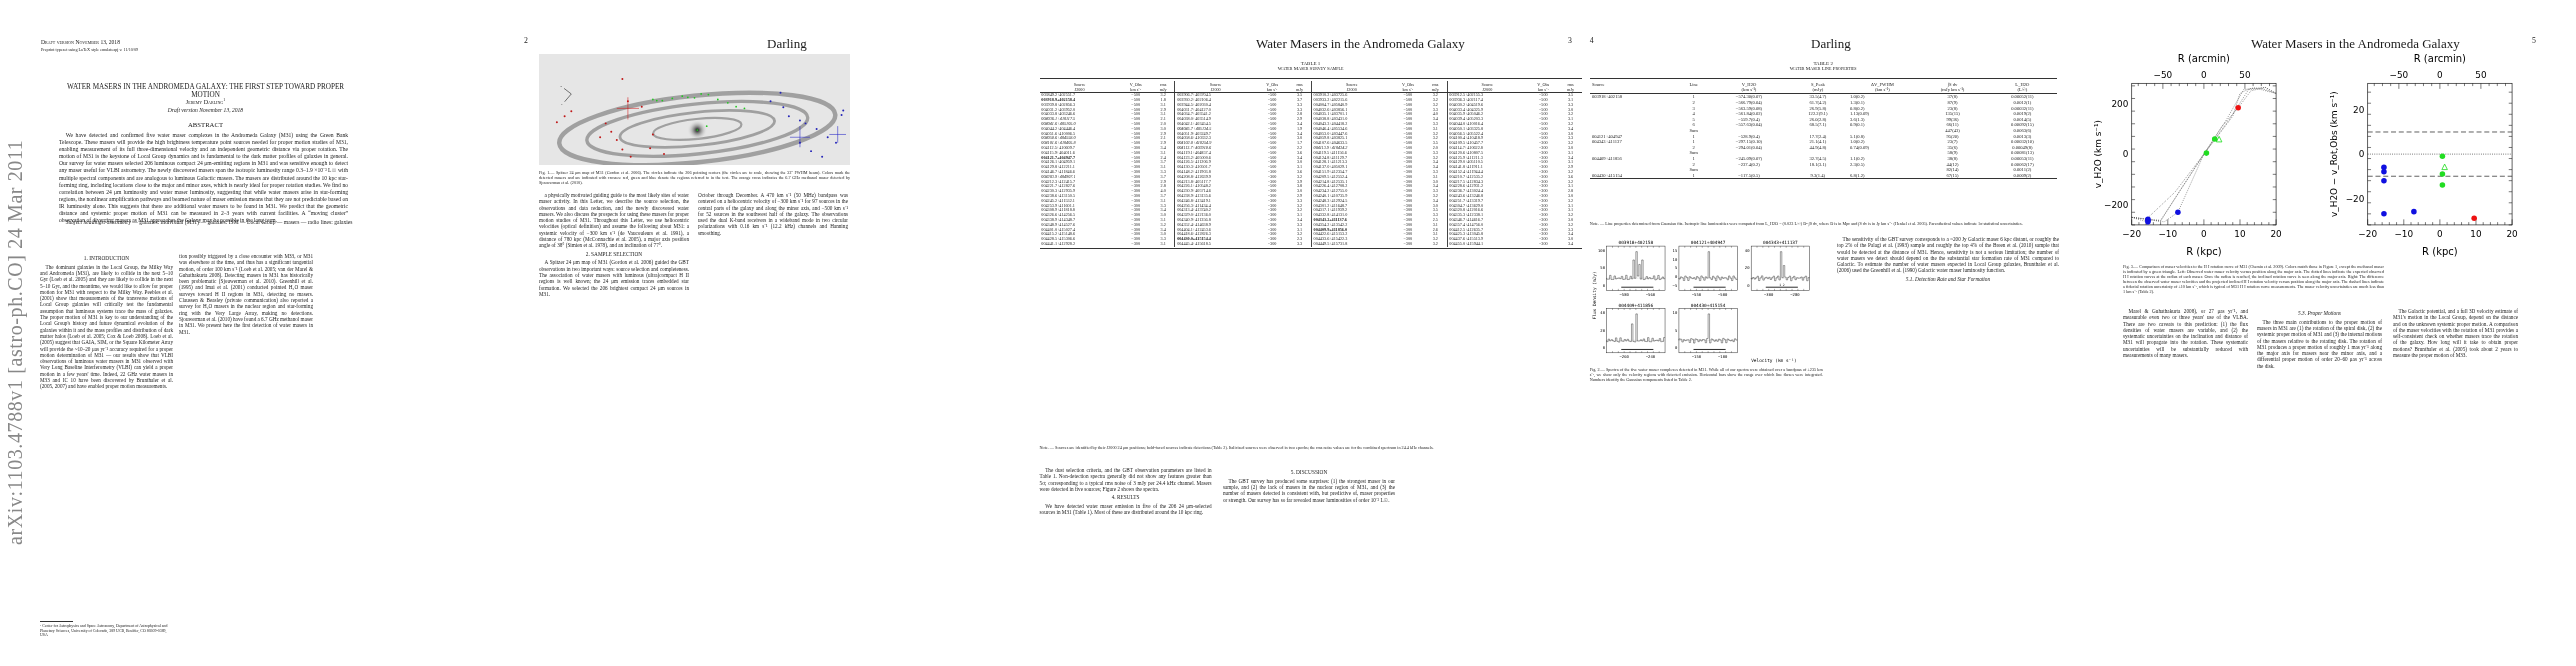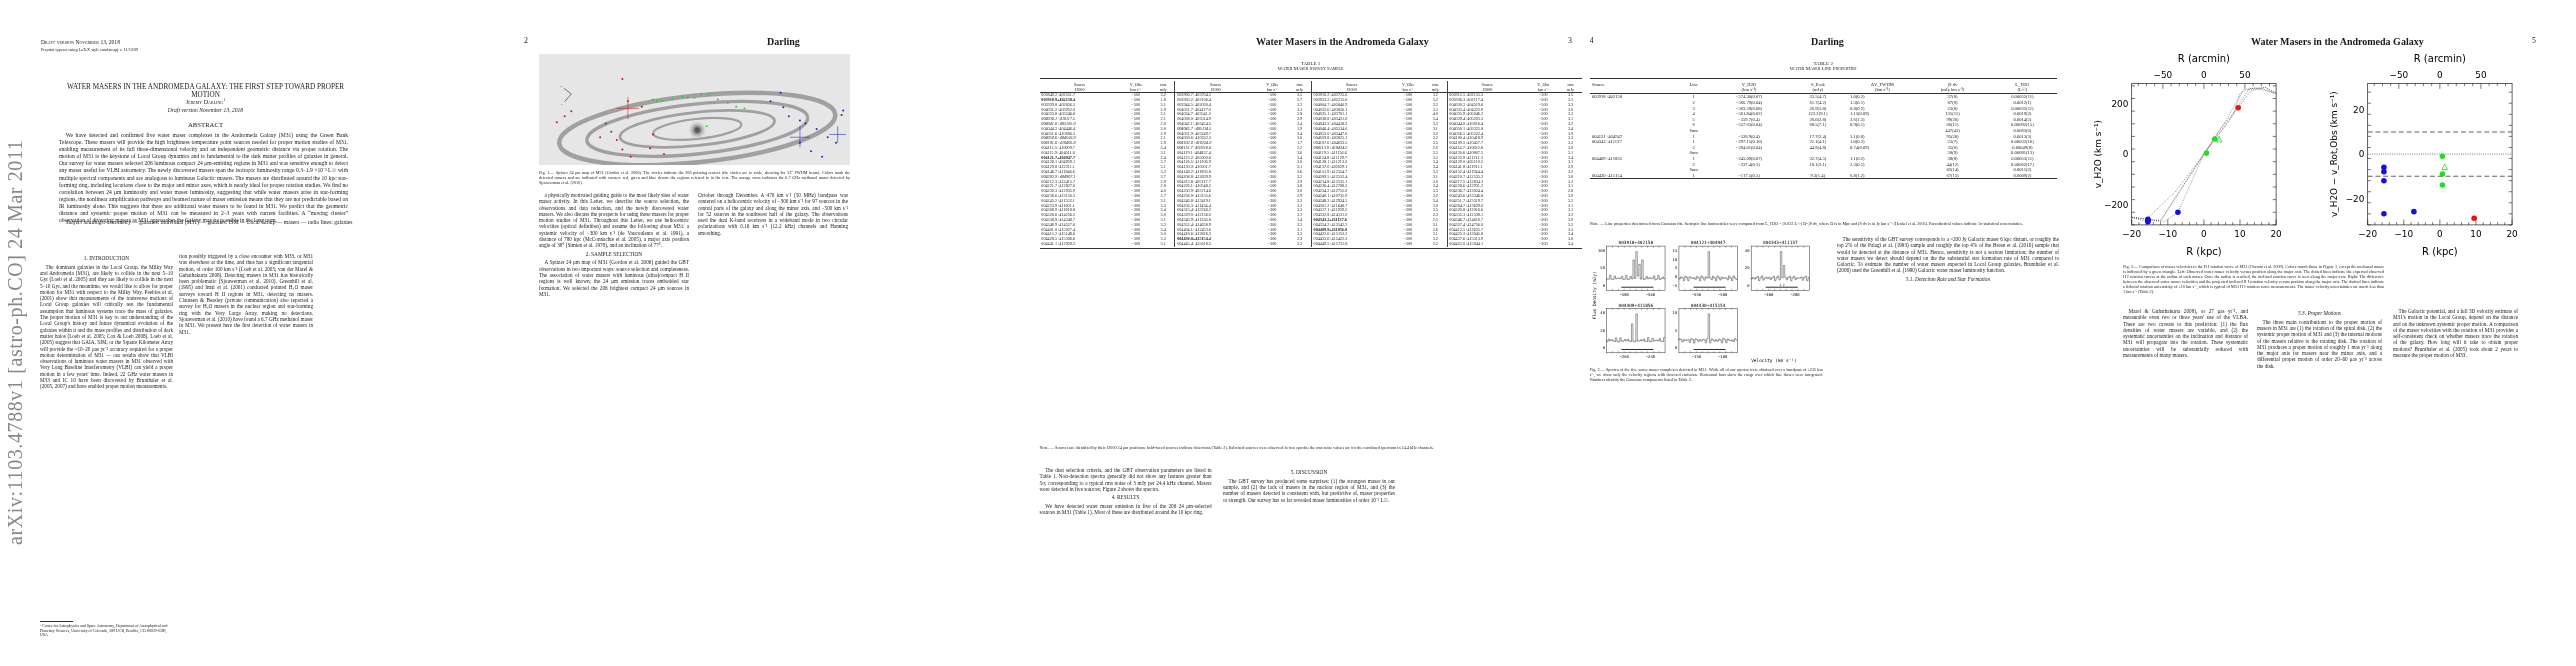--- a/index.html
+++ b/index.html
@@ -4,21 +4,21 @@
 <style>
   html, body { margin:0; padding:0; background:#fff; }
   body { width:2576px; height:667px; position:relative; overflow:hidden;
          font-family:"Liberation Serif", serif; color:#1a1a1a; }
   .page { position:absolute; top:0; height:667px; }
   .p1 { left:0; width:356px; }
   .p2 { left:356px; width:345px; }
   .p3 { left:1034px; width:550px; }
   .p4 { left:1573px; width:511px; }
   .p5 { left:2090px; width:486px; }
-  .runhead { position:absolute; top:36px; font-size:10px;font-weight:bold; }
+  .runhead { position:absolute; top:36px; font-size:13px; }
   .pgnum { position:absolute; top:36px; font-size:7.8px; }
   .arxiv { position:absolute; left:4.4px; top:545px; transform-origin:0 0; transform:rotate(-90deg);
            font-size:20px; color:#888; white-space:nowrap; letter-spacing:0.6px; }
   .draft { position:absolute; left:41px; top:39px; font-size:5.6px; font-variant:small-caps; }
   .preprint { position:absolute; left:41px; top:47px; font-size:4.2px; }
   .title { position:absolute; left:61px; top:83px; width:289px; font-size:7.2px; text-align:center; }
   .author { position:absolute; left:61px; top:98px; width:289px; font-size:6.1px; text-align:center; font-variant:small-caps; }
   .date { position:absolute; left:61px; top:107px; width:289px; font-size:5.6px; text-align:center; font-style:italic; }
   .abs-h { position:absolute; left:61px; top:121px; width:289px; font-size:6.7px; text-align:center; }
   .abs { position:absolute; left:59px; top:132px; width:289px; font-size:5.6px; line-height:7.1px; text-align:justify; text-indent:6.7px; }

